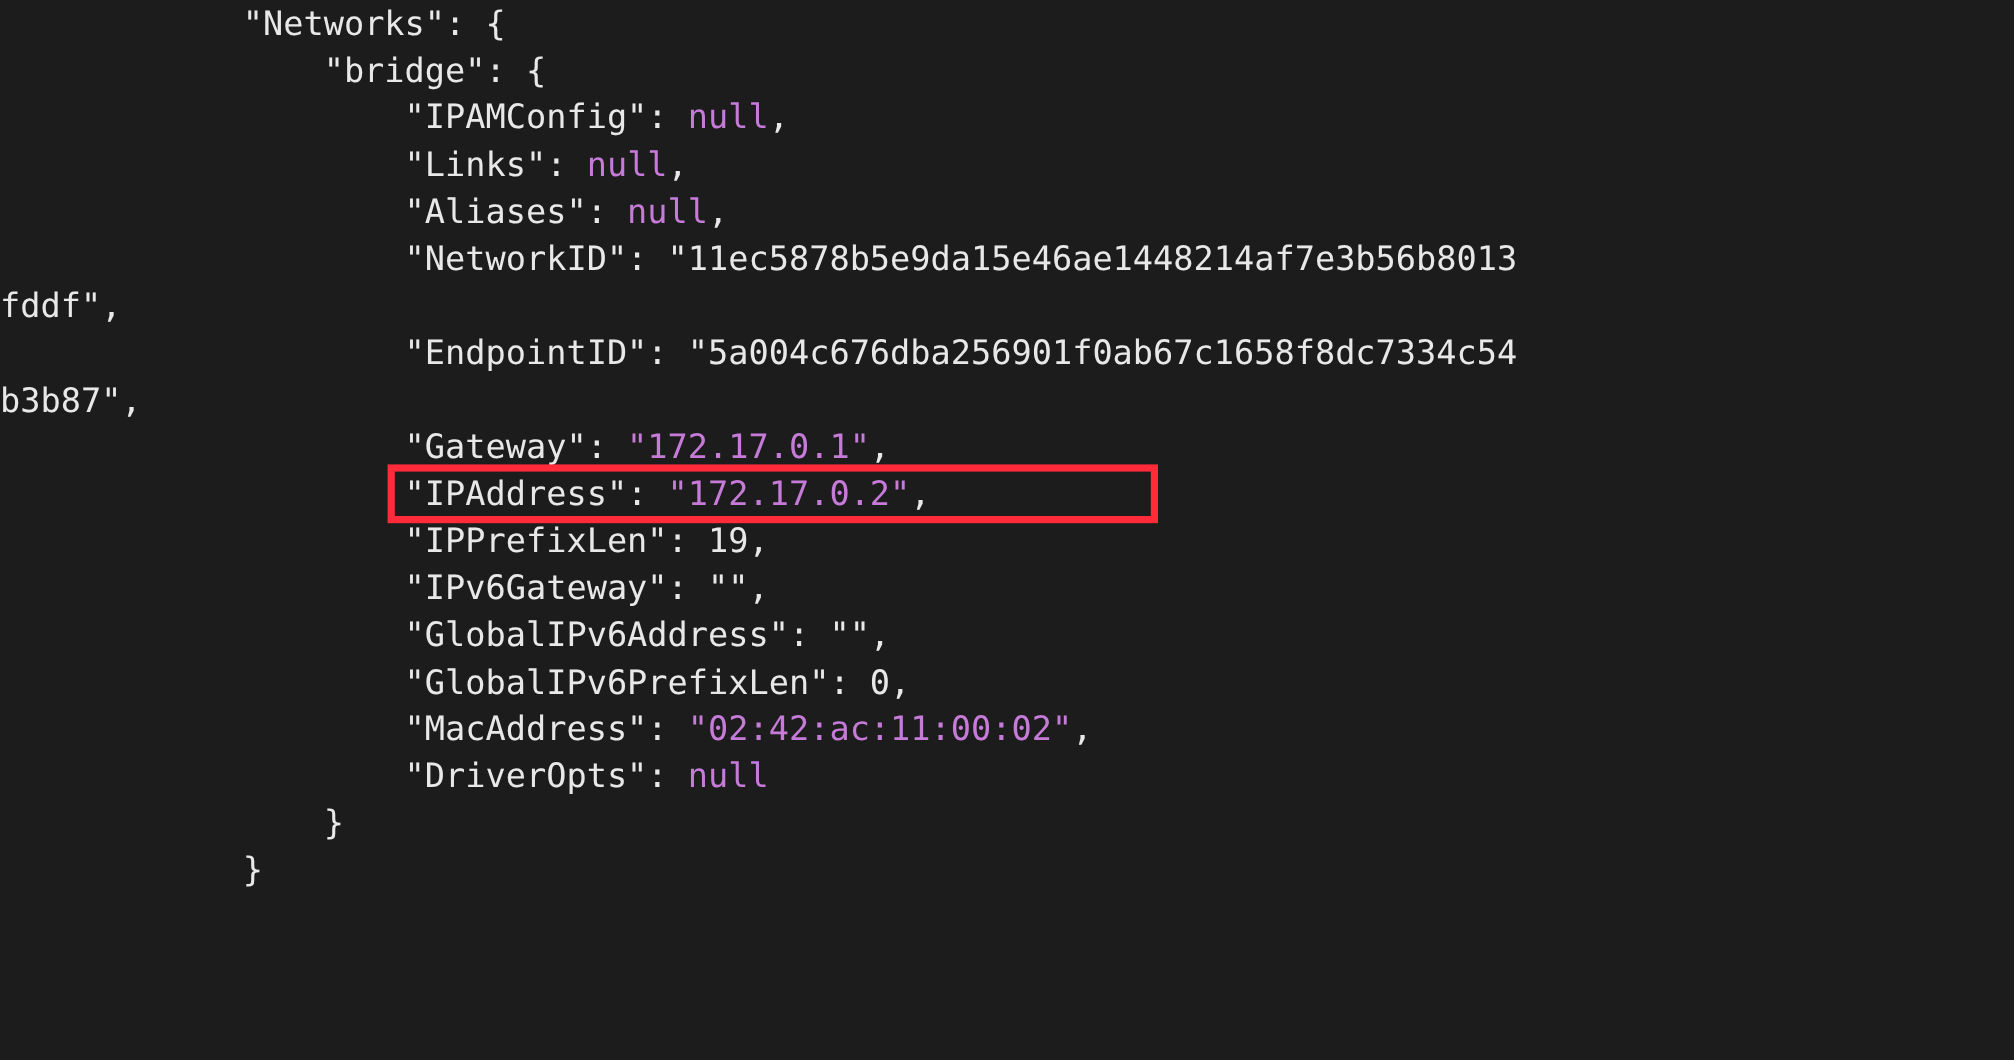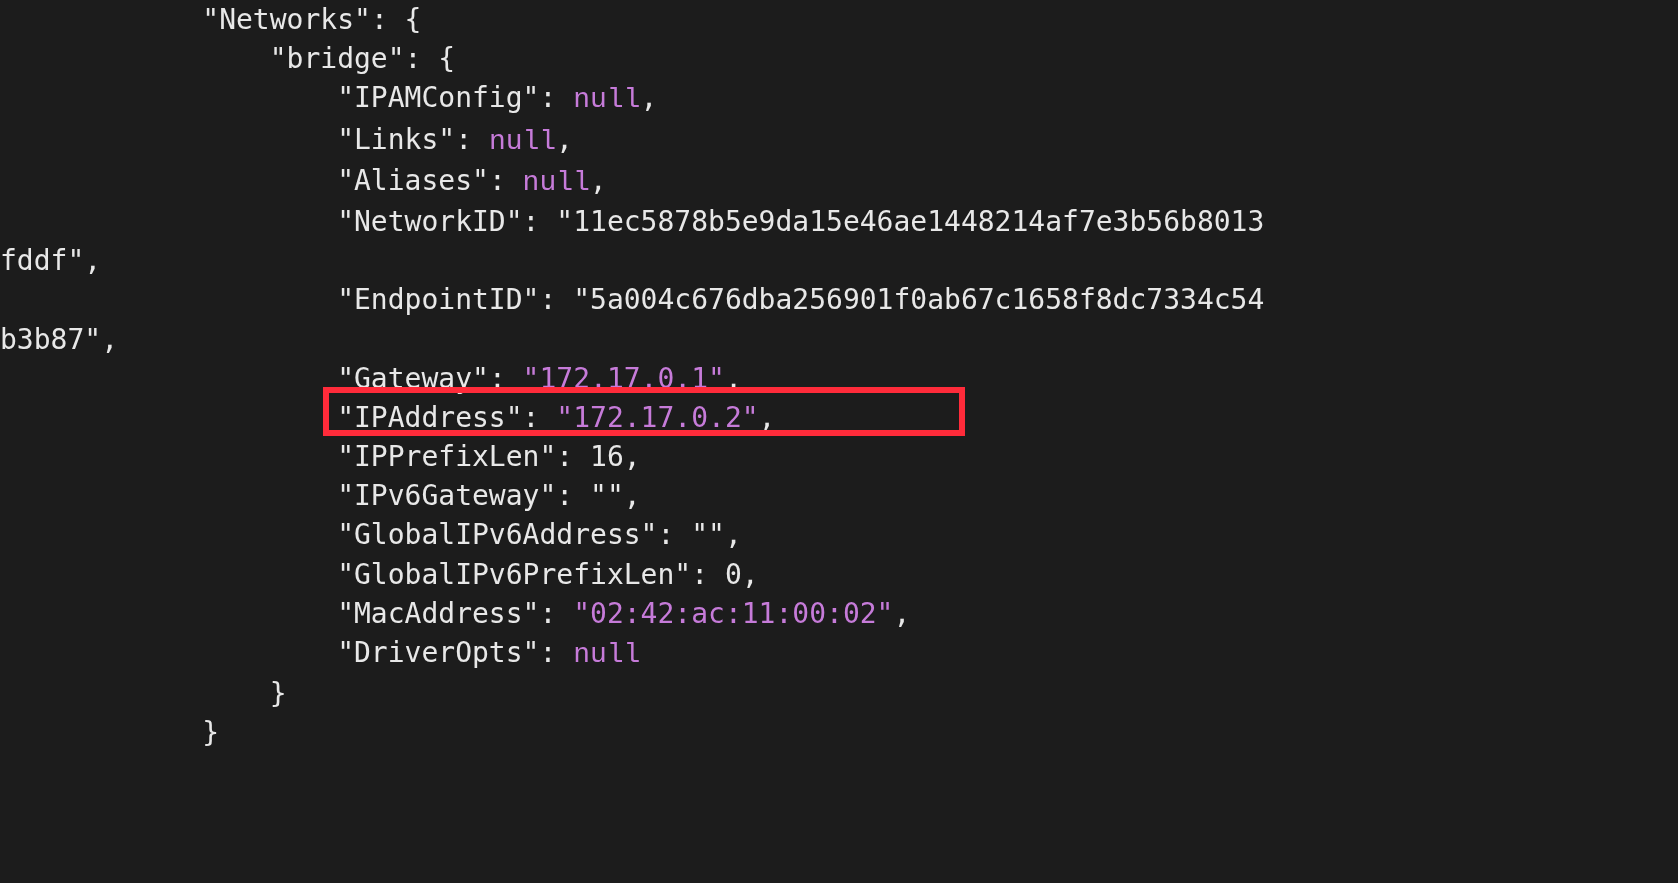--- a/index.html
+++ b/index.html
@@ -15,21 +15,21 @@
     overflow: hidden;
   }
   pre.code {
     margin: 0;
     padding: 0;
     white-space: pre;
     font-family: inherit;
   }
   .k  { color: #e8e8e8; } 
   .s  { color: #c67bd9; } 
-  .n  { color: #c67bd9; font-family: Liberation Mono, monospace; } 
+  .n  { color: #c67bd9; } 
   .num{ color: #e8e8e8; } 
   .highlight-box {
     position: absolute;
     border: 6px solid #ff2b3a;
     box-sizing: border-box;
     pointer-events: none;
   }
 </style>
 </head>
 <body>
@@ -38,21 +38,21 @@
                 <span class="k">"bridge"</span>: {
                     <span class="k">"IPAMConfig"</span>: <span class="n">null</span>,
                     <span class="k">"Links"</span>: <span class="n">null</span>,
                     <span class="k">"Aliases"</span>: <span class="n">null</span>,
                     <span class="k">"NetworkID"</span>: <span class="k">"11ec5878b5e9da15e46ae1448214af7e3b56b8013</span>
 <span class="k">fddf",</span>
                     <span class="k">"EndpointID"</span>: <span class="k">"5a004c676dba256901f0ab67c1658f8dc7334c54</span>
 <span class="k">b3b87",</span>
                     <span class="k">"Gateway"</span>: <span class="s">"172.17.0.1"</span>,
                     <span class="k" id="ipaddr-key">"IPAddress"</span>: <span class="s">"172.17.0.2"</span>,
-                    <span class="k">"IPPrefixLen"</span>: <span class="num">16</span>,
+                    <span class="k">"IPPrefixLen"</span>: <span class="num">19</span>,
                     <span class="k">"IPv6Gateway"</span>: <span class="k">""</span>,
                     <span class="k">"GlobalIPv6Address"</span>: <span class="k">""</span>,
                     <span class="k">"GlobalIPv6PrefixLen"</span>: <span class="num">0</span>,
                     <span class="k">"MacAddress"</span>: <span class="s">"02:42:ac:11:00:02"</span>,
                     <span class="k">"DriverOpts"</span>: <span class="n">null</span>
                 }
             }
 </pre>
 
 <div class="highlight-box" style="top: 386.875px; left: 323.156px; height: 49px; width: 642px;"></div>

